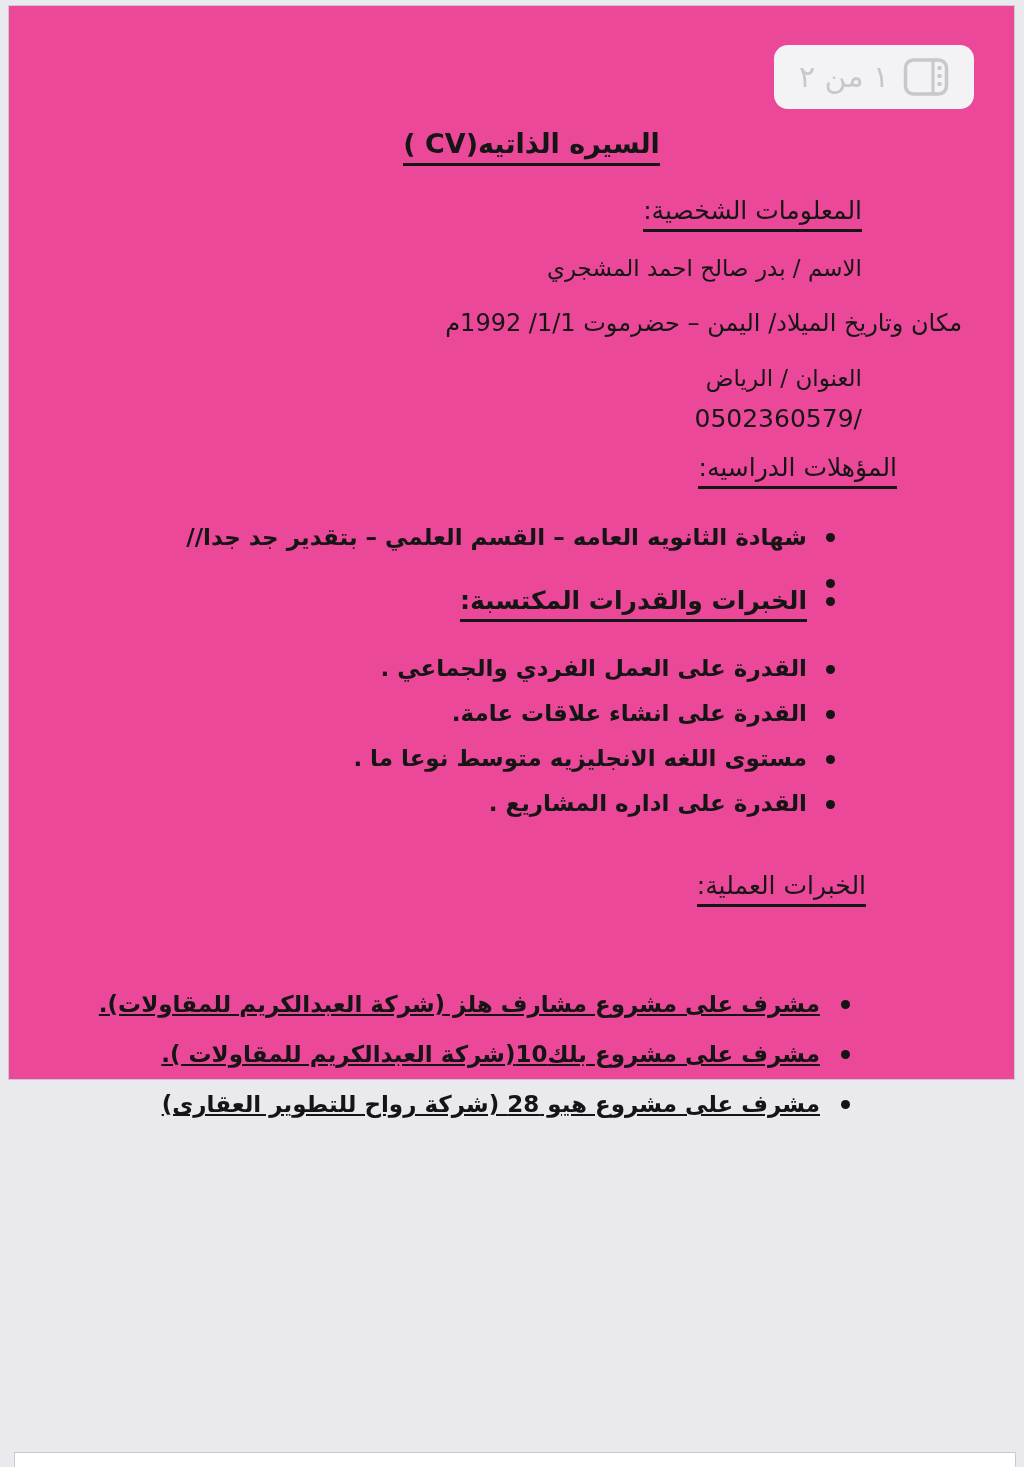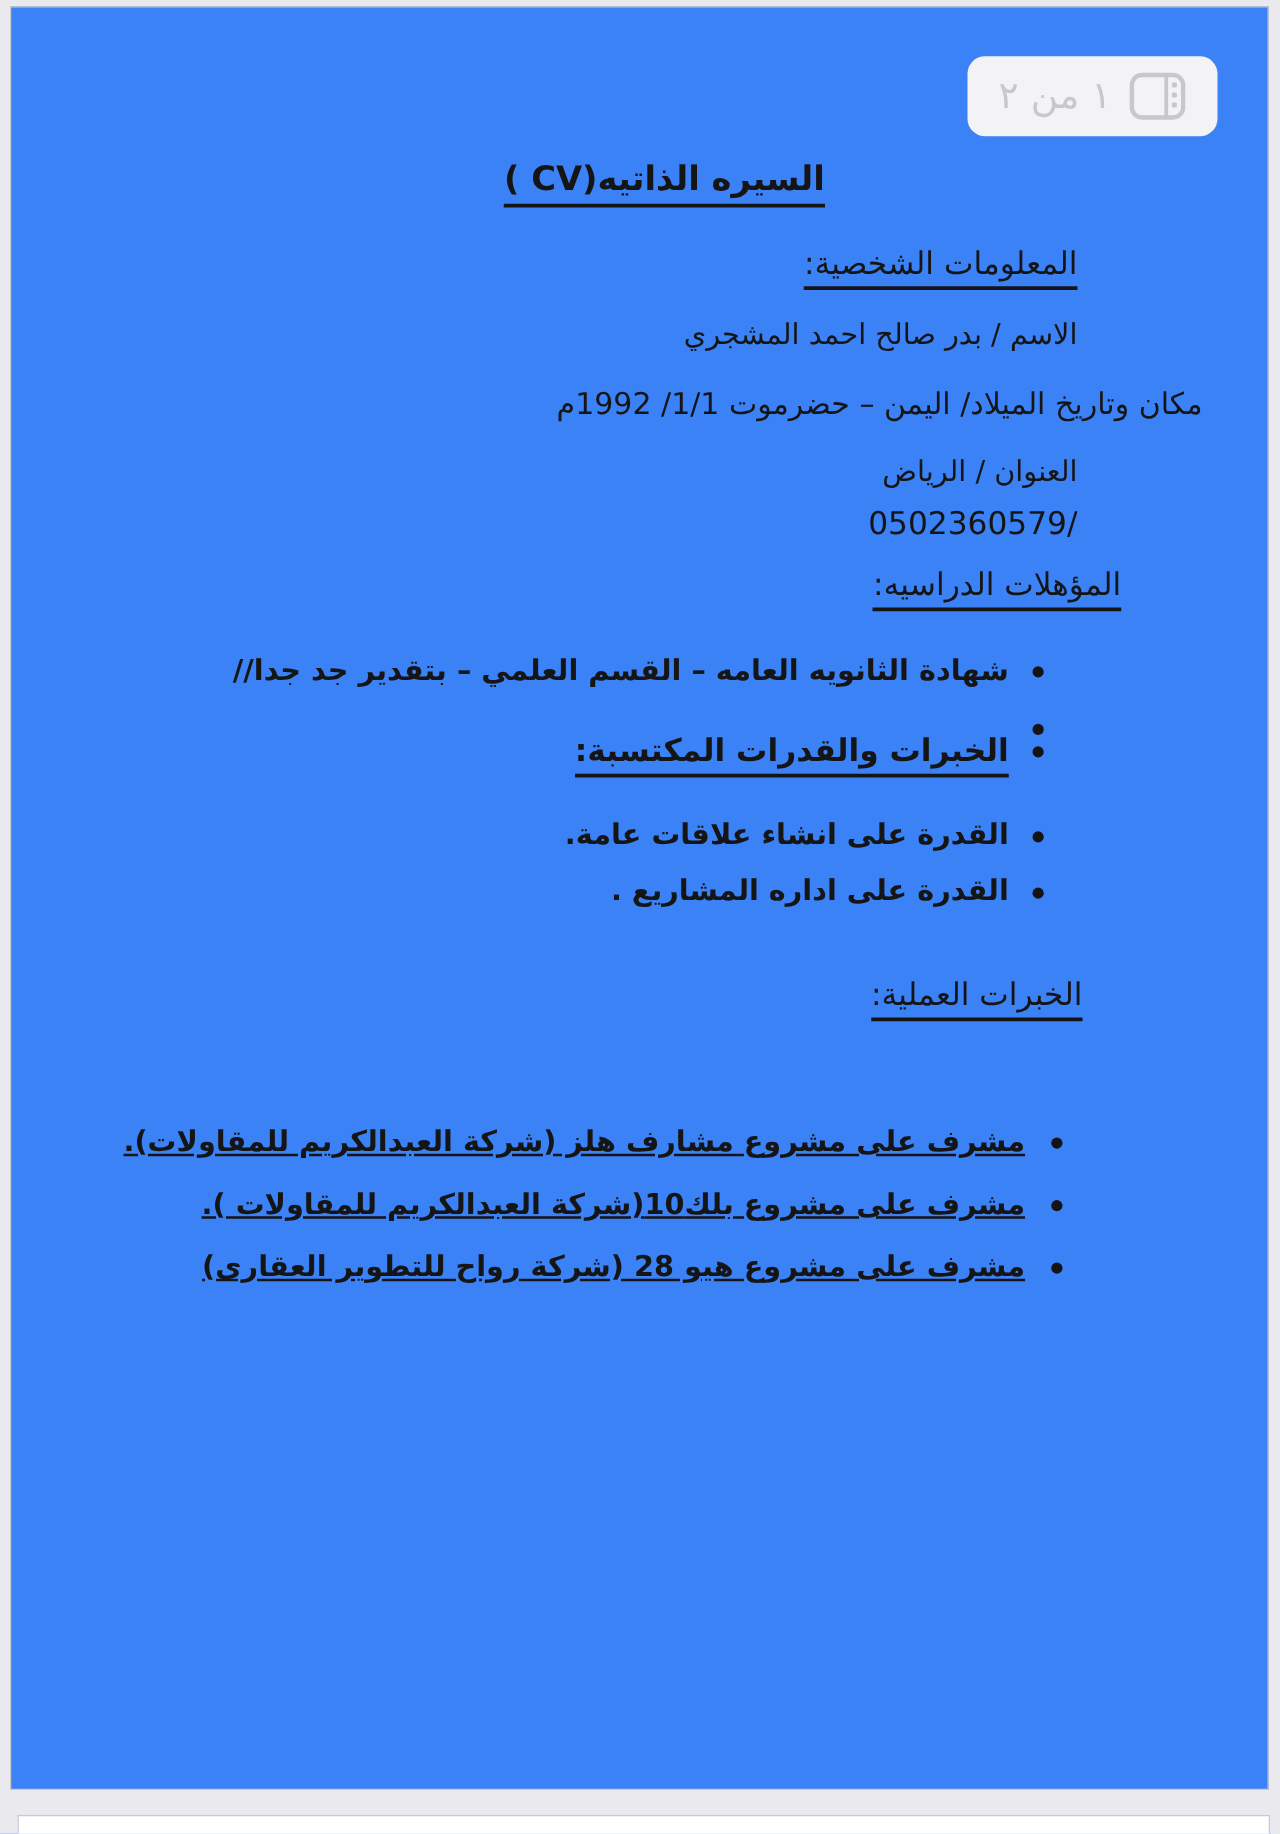--- a/index.html
+++ b/index.html
@@ -5,22 +5,22 @@
   * { margin:0; padding:0; box-sizing:border-box; }
   html,body { width:1024px; height:1467px; }
   body {
     position:relative;
     background:#e9e9ee;
     font-family:"DejaVu Sans", sans-serif;
     overflow:hidden;
   }
   .page {
     position:absolute; left:8px; top:5px;
-    width:1007px; height:1427px;
-    background:#3b82f6;
+    width:1007px; height:1075px;
+    background:#ec4899;
     border:1px solid #c9c9ce;
     direction:rtl;
   }
   .page2 {
     position:absolute; left:14px; top:1452px;
     width:1002px; height:15px;
     background:#ffffff;
     border:1px solid #c9c9ce;
     border-bottom:none;
   }
@@ -121,21 +121,23 @@
     <h2 class="sec h-qual"><span class="u">المؤهلات الدراسيه:</span></h2>
 
     <ul class="list edu">
       <li>شهادة الثانويه العامه – القسم العلمي – بتقدير جد جدا//</li>
       <li></li>
     </ul>
 
     <div class="li-heading"><span class="u">الخبرات والقدرات المكتسبة:</span></div>
 
     <ul class="list skills">
+      <li>القدرة على العمل الفردي والجماعي .</li>
       <li>القدرة على انشاء علاقات عامة.</li>
+      <li>مستوى اللغه الانجليزيه متوسط نوعا ما .</li>
       <li>القدرة على اداره المشاريع .</li>
     </ul>
 
     <h2 class="sec h-exp"><span class="u">الخبرات العملية:</span></h2>
 
     <ul class="list exp">
       <li>مشرف على مشروع مشارف هلز (شركة العبدالكريم للمقاولات).</li>
       <li>مشرف على مشروع بلك10(شركة العبدالكريم للمقاولات ).</li>
       <li>مشرف على مشروع هيو 28 (شركة رواح للتطوير العقارى)</li>
     </ul>

